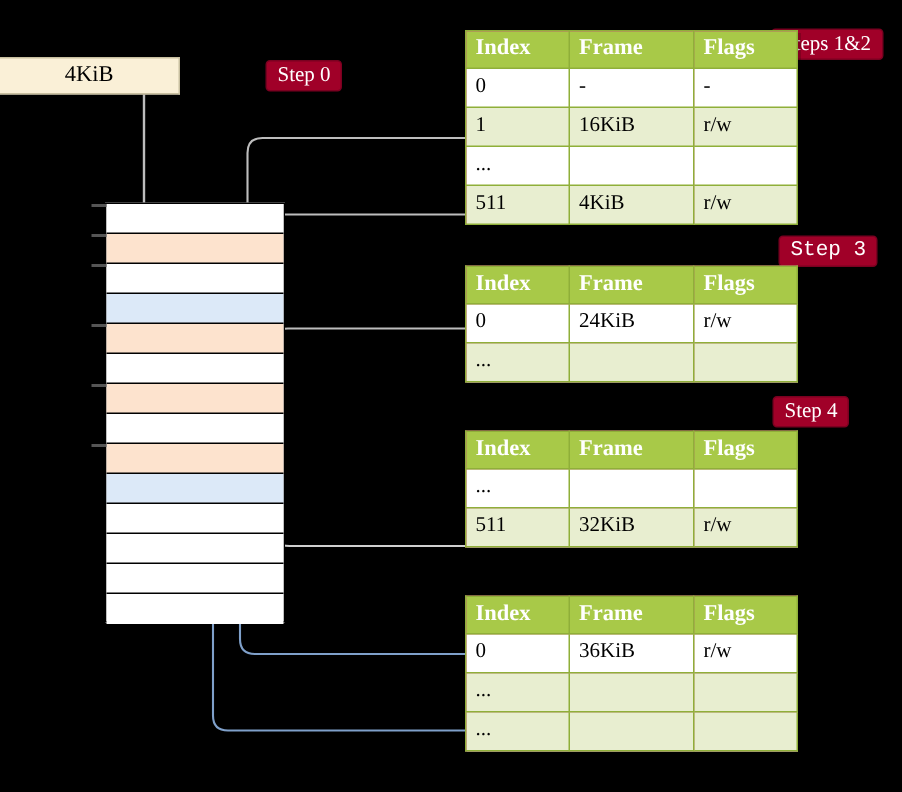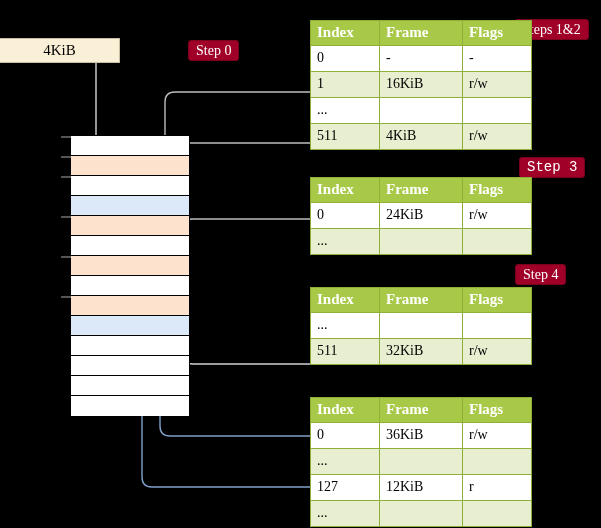--- a/index.html
+++ b/index.html
@@ -45,21 +45,21 @@
     font-size: 14px;
     line-height: 19px;
     text-align: center;
     border-radius: 3px;
     border: 1px solid #7A0020;
     padding: 0 7px;
     height: 21px;
     white-space: nowrap;
   }
   .badge-steps12 { left: 514px; top: 19px; }
-  .badge-step0   { left: 188px; top: 40px; }
+  .badge-step0   { left: 177px; top: 40px; }
   .badge-step3   { left: 519px; top: 157px; font-family: Liberation Mono, monospace; }
   .badge-step4   { left: 515px; top: 264px; }
 
   
   .memcol {
     left: 70px; top: 135px;
     width: 120px; height: 280px;
     border: 1px solid #000000;
     background: #FFFFFF;
   }
@@ -79,21 +79,20 @@
     border-top: 2px solid #555555;
   }
 
   
   table.ptable {
     position: absolute;
     border-collapse: collapse;
     background: #ec4899;
     font-size: 14px;
     box-shadow: 2px 2px 0 rgba(0,0,0,0.18);
-    border-radius: 24px;
   }
   table.ptable th {
     background: #A8C948;
     color: #FFFFFF;
     font-weight: bold;
     text-align: left;
     padding: 3px 6px 4px 6px;
     border: 1px solid #8FAF39;
     font-size: 15px;
     white-space: nowrap;
@@ -275,25 +274,20 @@
         <tr class="plain">
           <td class="col-index">0</td>
           <td class="col-frame">36KiB</td>
           <td class="col-flags">r/w</td>
         </tr>
         <tr class="alt">
           <td class="col-index">...</td>
           <td class="col-frame"></td>
           <td class="col-flags"></td>
         </tr>
-        <tr class="plain">
-          <td class="col-index">127</td>
-          <td class="col-frame">12KiB</td>
-          <td class="col-flags">r</td>
-        </tr>
         <tr class="alt">
           <td class="col-index">...</td>
           <td class="col-frame"></td>
           <td class="col-flags"></td>
         </tr>
       </tbody>
     </table>
 
 </div>
 

